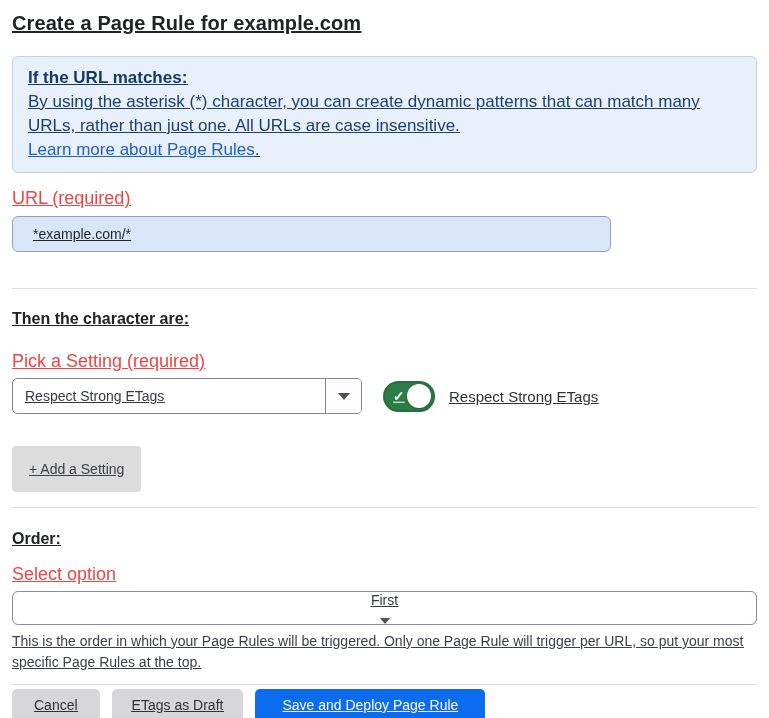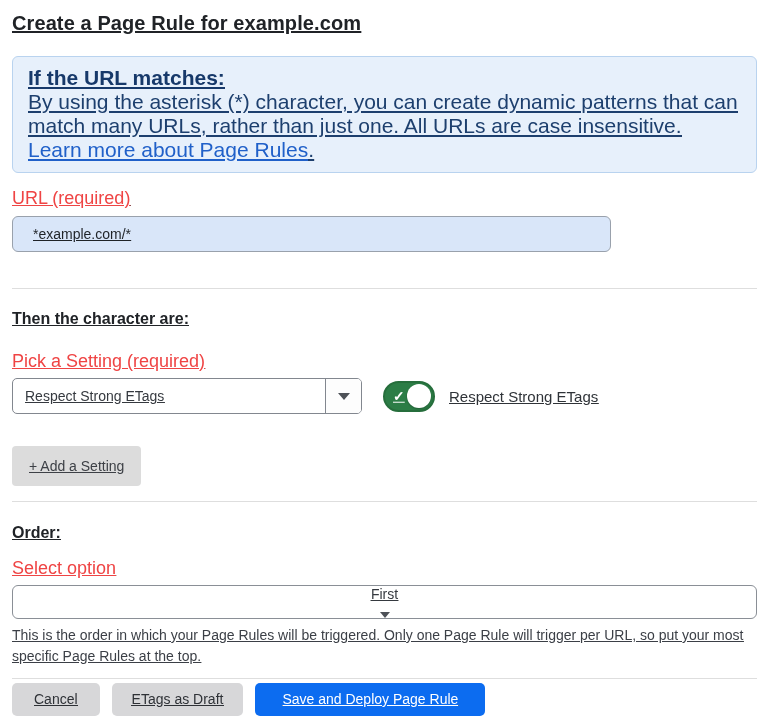--- a/index.html
+++ b/index.html
@@ -19,21 +19,21 @@
     letter-spacing: 0.1px;
   }
 
   .info-box {
     margin-top: 21px;
     background: #e7f0fb;
     border: 1px solid #b9d3ef;
     border-radius: 6px;
     padding: 9px 15px 10px 15px;
     color: #1d3f6e;
-    font-size: 21px; line-height: 24px;
+    font-size: 17px; line-height: 24px;
   }
   .info-box .info-heading { font-weight: 700; color: #17396a; }
   .info-link {
     color: #2060c9; text-decoration: underline; cursor: pointer;
   }
 
   .field-label {
     margin-top: 16px;
     font-size: 18px; line-height: 19px;
     color: #ef4444;
@@ -136,21 +136,21 @@
     font-size: 14px; line-height: 17px;
     border: none; border-radius: 5px;
     cursor: pointer;
     display: inline-flex; align-items: center; justify-content: center;
   }
   .btn-gray {
     background: #d7d7d9; color: #2e3136;
   }
   .add-setting-btn {
     margin-top: 32px;
-    height: 40px; padding: 0 17px;
+    height: 46px; padding: 0 17px;
     background: #dcdcdc; color: #3d4046;
     border-radius: 4px;
   }
 
   .order-select {
     margin-top: 7px;
     width: 745px; height: 34px;
     border: 1px solid #8a8f96;
     border-radius: 6px;
     background: #ffffff;

